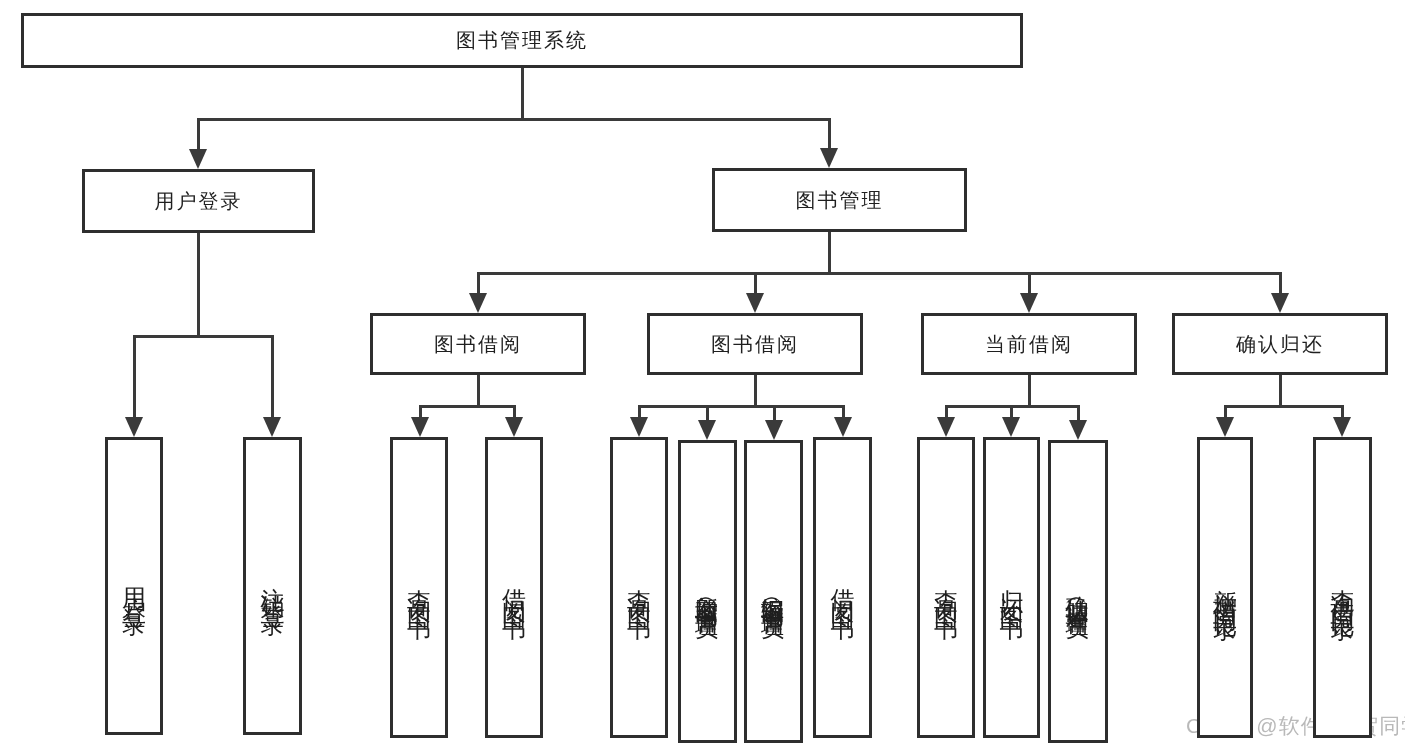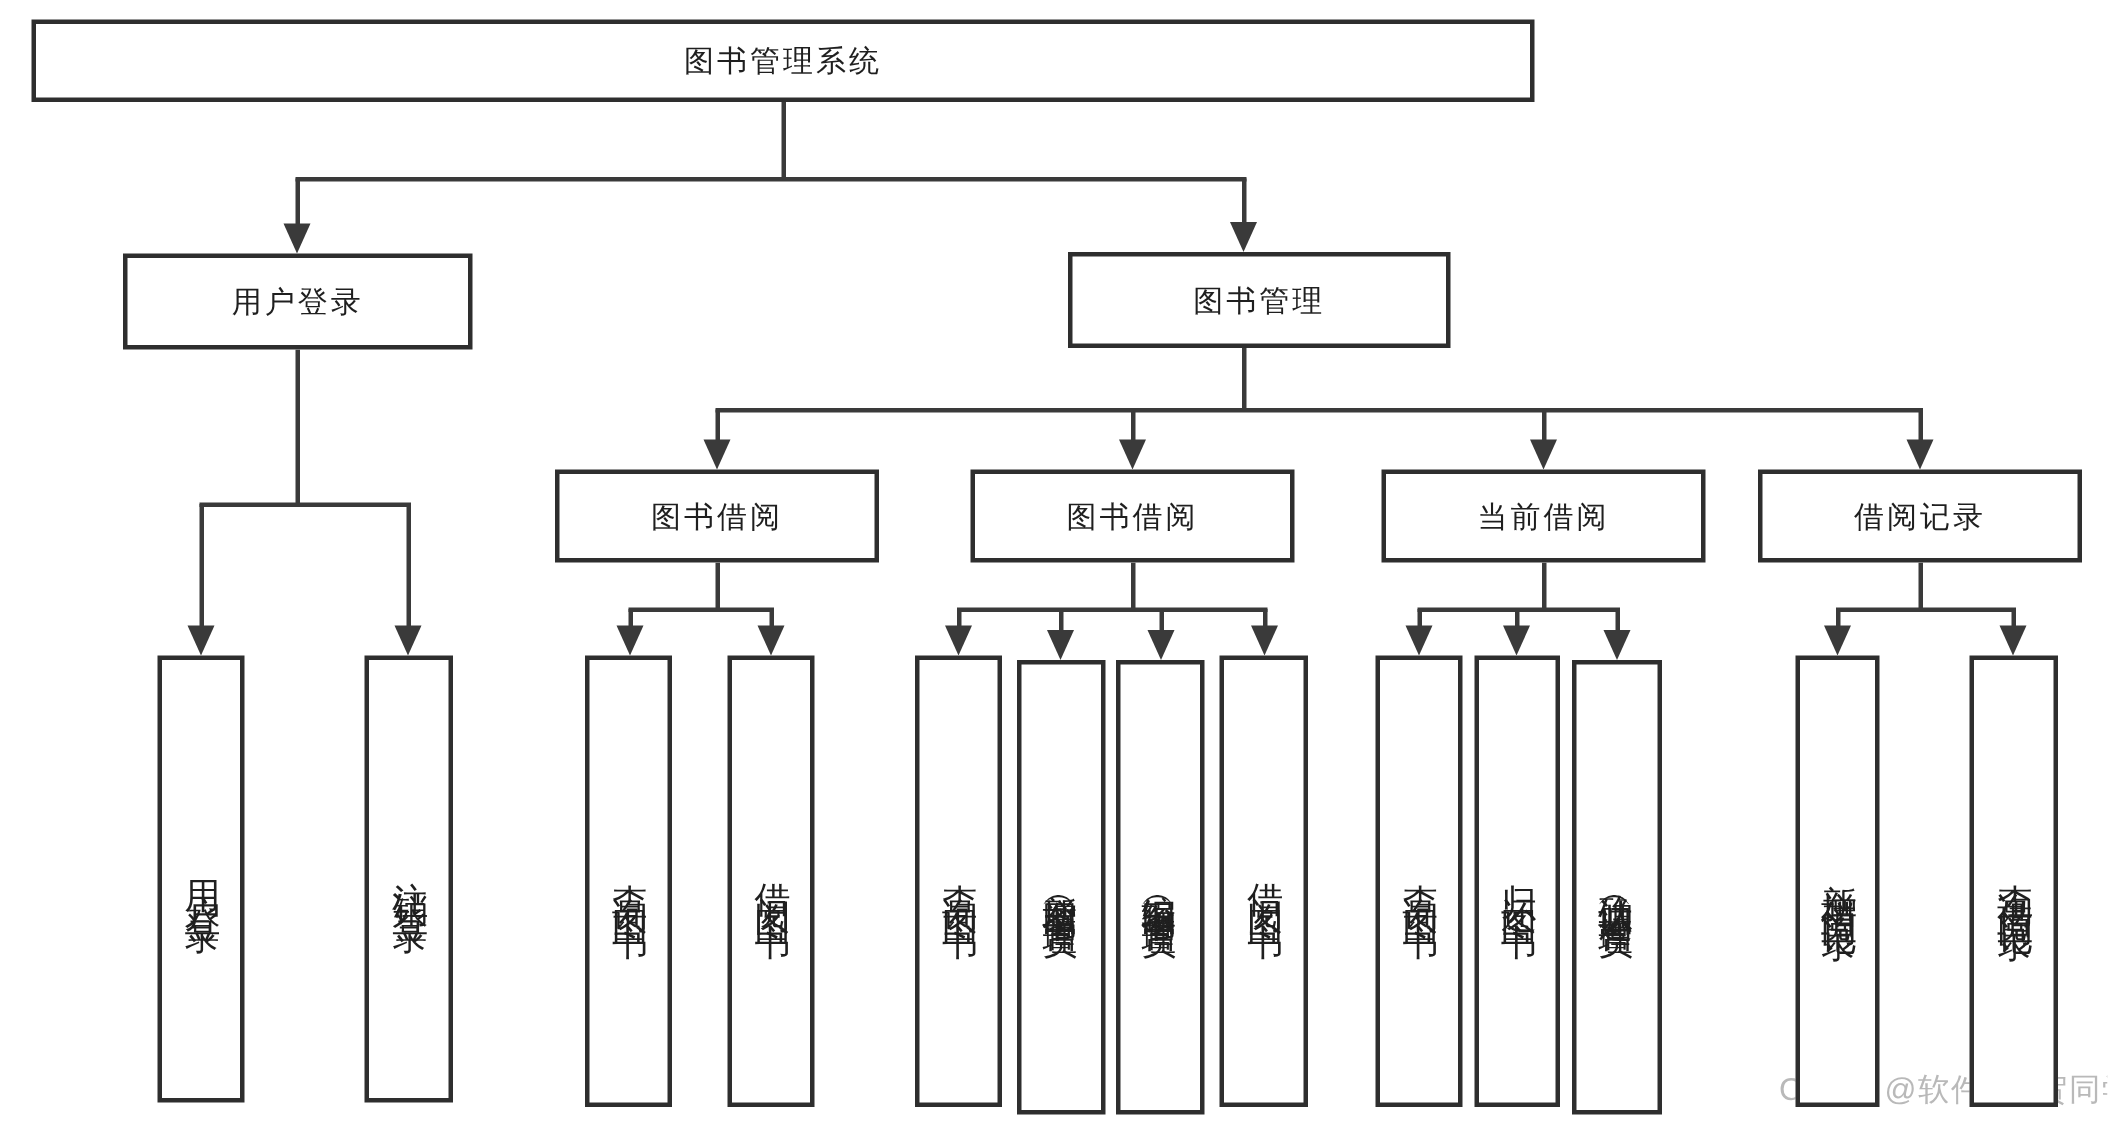--- a/index.html
+++ b/index.html
@@ -119,21 +119,21 @@
     <div class="node" style="left: 370px; top: 313px; width: 216px; height: 62px;">
       <span>图书借阅</span>
     </div>
     <div class="node" style="left: 647px; top: 313px; width: 216px; height: 62px;">
       <span>图书借阅</span>
     </div>
     <div class="node" style="left: 921px; top: 313px; width: 216px; height: 62px;">
       <span>当前借阅</span>
     </div>
     <div class="node" style="left: 1172px; top: 313px; width: 216px; height: 62px;">
-      <span>借阅记录</span>
+      <span>确认归还</span>
     </div>
     <div class="node vertical" style="left: 105px; top: 437px; width: 58px; height: 298px;">
       <span class="len4">用户登录</span>
     </div>
     <div class="node vertical" style="left: 243px; top: 437px; width: 59px; height: 298px;">
       <span class="len4">注销登录</span>
     </div>
     <div class="node vertical" style="left: 390px; top: 437px; width: 58px; height: 301px;">
       <span class="len4">查询图书</span>
     </div>

